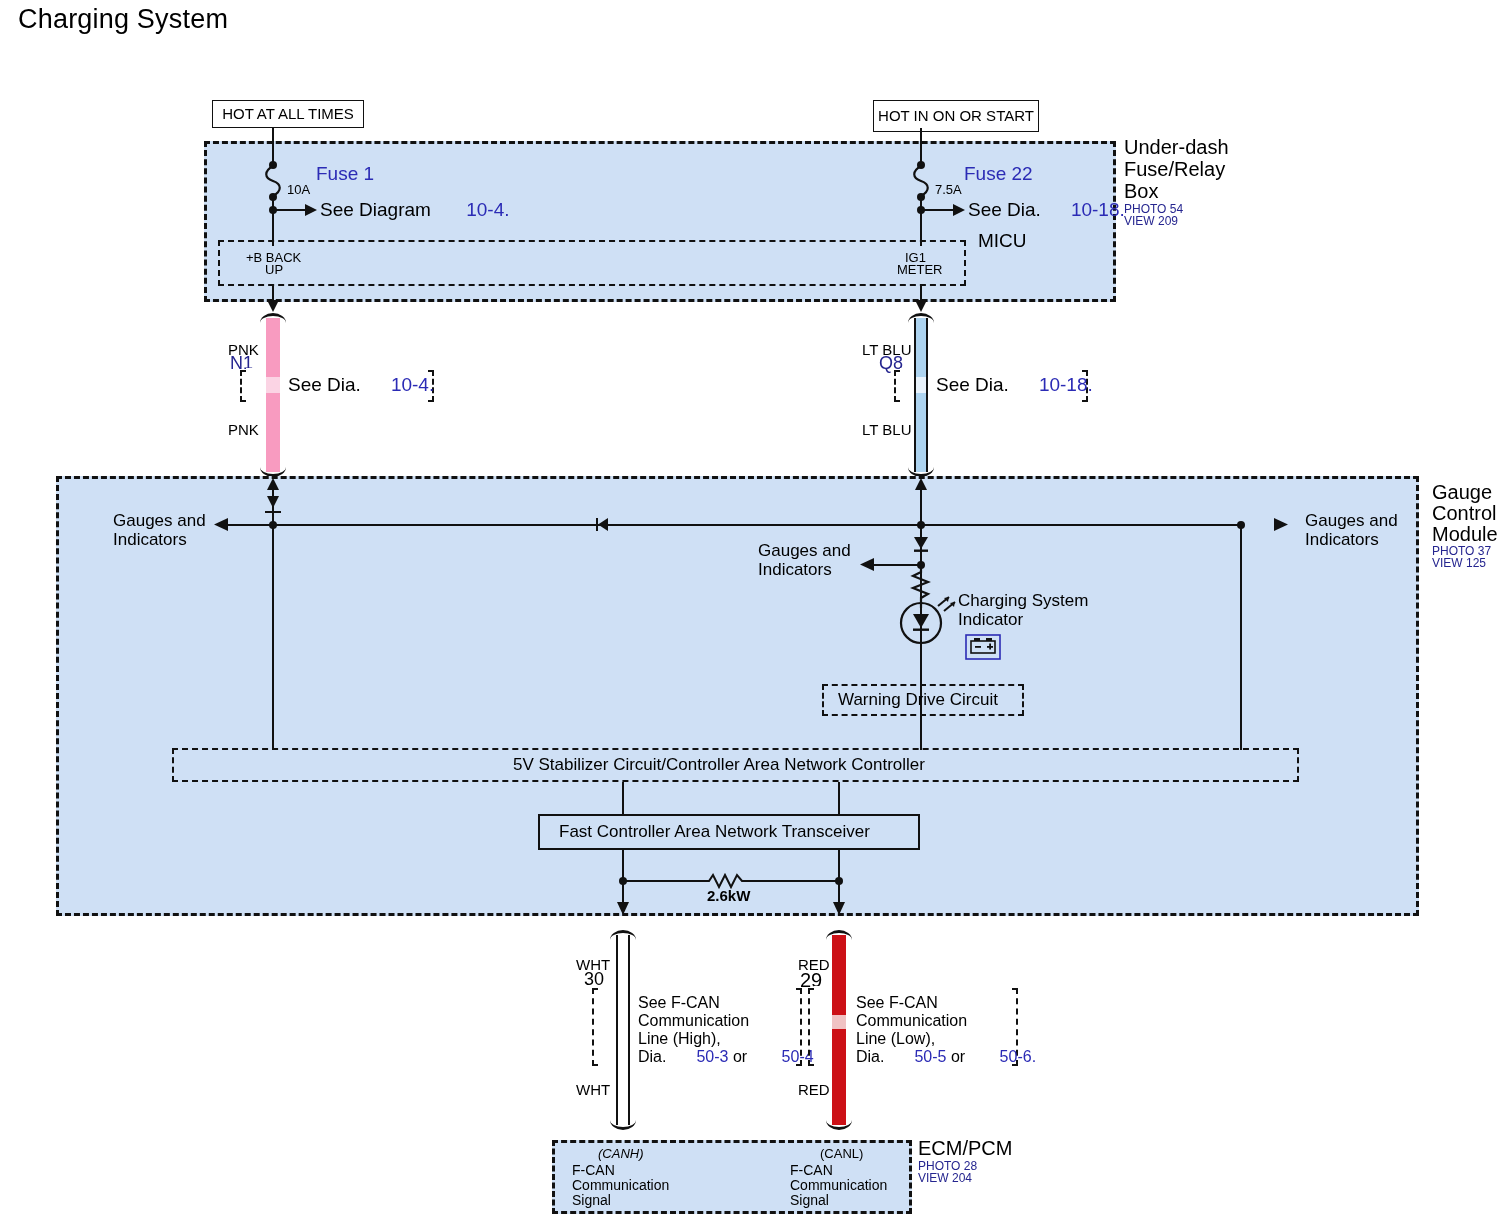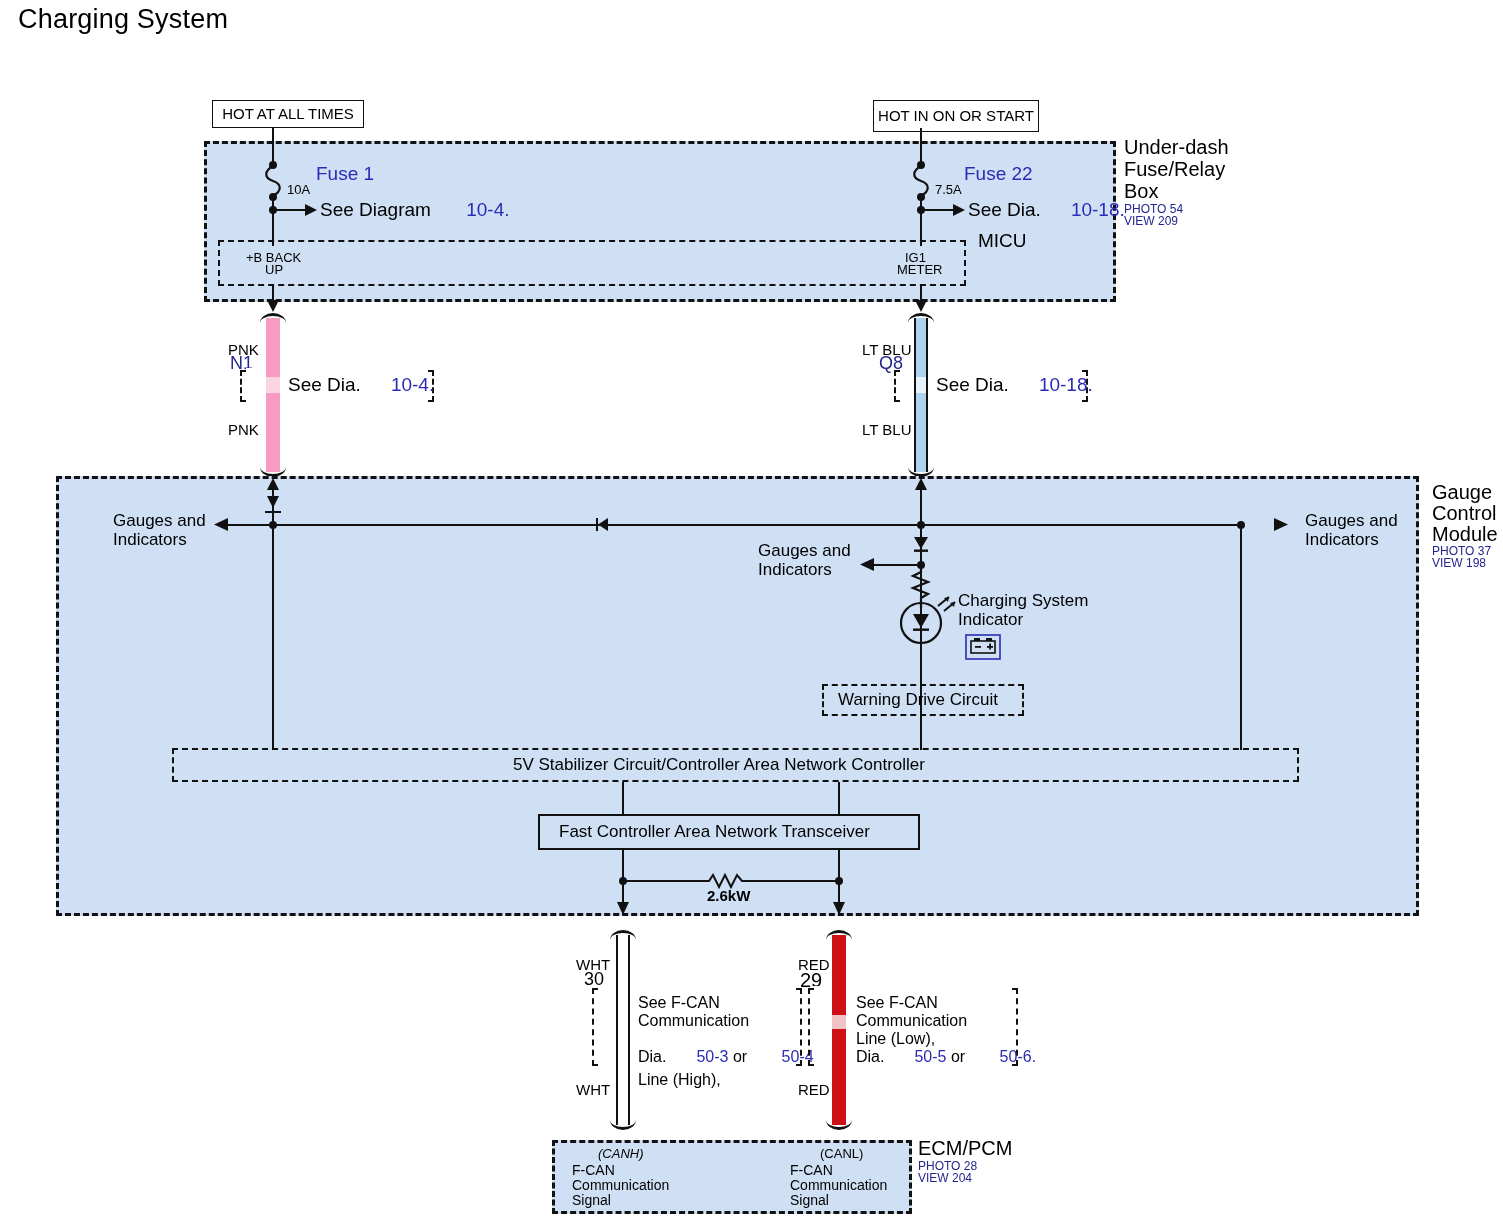--- a/index.html
+++ b/index.html
@@ -211,21 +211,21 @@
   <div class="wire wire-ltblu" style="left:914px;top:366px;height:11px;"></div>
   <div class="wire wire-ltblu" style="left:914px;top:393px;height:12px;"></div>
   <div class="wire-gap wire-gap-blu" style="left:916px;top:377px;width:10px;height:16px;"></div>
 
   <div class="abs panel" style="left:56px;top:476px;width:1363px;height:440px;"></div>
 
   <div class="abs txt t20" style="left:1432px;top:481px;">Gauge</div>
   <div class="abs txt t20" style="left:1432px;top:502px;">Control</div>
   <div class="abs txt t20" style="left:1432px;top:523px;">Module</div>
   <div class="abs txt t12 nav" style="left:1432px;top:545px;">PHOTO 37</div>
-  <div class="abs txt t12 nav" style="left:1432px;top:557px;">VIEW 198</div>
+  <div class="abs txt t12 nav" style="left:1432px;top:557px;">VIEW 125</div>
 
   <svg class="abs" style="left:266px;top:478px;" width="14" height="14">
     <path d="M7 0 L13 12 L1 12 Z" fill="#111"></path>
   </svg>
   <div class="abs vline" style="left:272px;top:488px;height:262px;"></div>
   <svg class="abs" style="left:266px;top:495px;" width="14" height="14">
     <path d="M1 1 L13 1 L7 13 Z" fill="#111"></path>
   </svg>
   <div class="abs hline" style="left:265px;top:511px;width:16px;"></div>
   <div class="dot" style="left:269px;top:521px;"></div>
@@ -349,21 +349,21 @@
   <div class="abs txt t15" style="left:576px;top:957px;">WHT</div>
   <div class="abs txt t15" style="left:576px;top:1082px;">WHT</div>
   <div class="abs txt t15" style="left:798px;top:957px;">RED</div>
   <div class="abs txt t15" style="left:798px;top:1082px;">RED</div>
 
   <div class="abs bracket" style="left:592px;top:988px;width:210px;height:78px;"></div>
   <div class="abs" style="left:598px;top:986px;width:198px;height:8px;background:#fff;"></div>
   <div class="abs" style="left:598px;top:1060px;width:198px;height:8px;background:#fff;"></div>
   <div class="abs txt t16" style="left:638px;top:994px;">See F-CAN</div>
   <div class="abs txt t16" style="left:638px;top:1012px;">Communication</div>
-  <div class="abs txt t16" style="left:638px;top:1030px;margin-top:41px;">Line (High),</div>
+  <div class="abs txt t16" style="left:638px;top:1030px;">Line (High),</div>
   <div class="abs txt t16" style="left:638px;top:1048px;"><span>Dia.</span><span class="blue">50-3</span><span> or </span><span class="blue">50-4.</span></div>
 
   <div class="wire wire-wht" style="left:616px;top:986px;height:82px;"></div>
   <div class="abs" style="left:619px;top:1015px;width:9px;height:14px;background:#fff;"></div>
 
   <div class="abs bracket" style="left:808px;top:988px;width:210px;height:78px;"></div>
   <div class="abs" style="left:814px;top:986px;width:198px;height:8px;background:#fff;"></div>
   <div class="abs" style="left:814px;top:1060px;width:198px;height:8px;background:#fff;"></div>
   <div class="abs txt t16" style="left:856px;top:994px;">See F-CAN</div>
   <div class="abs txt t16" style="left:856px;top:1012px;">Communication</div>

